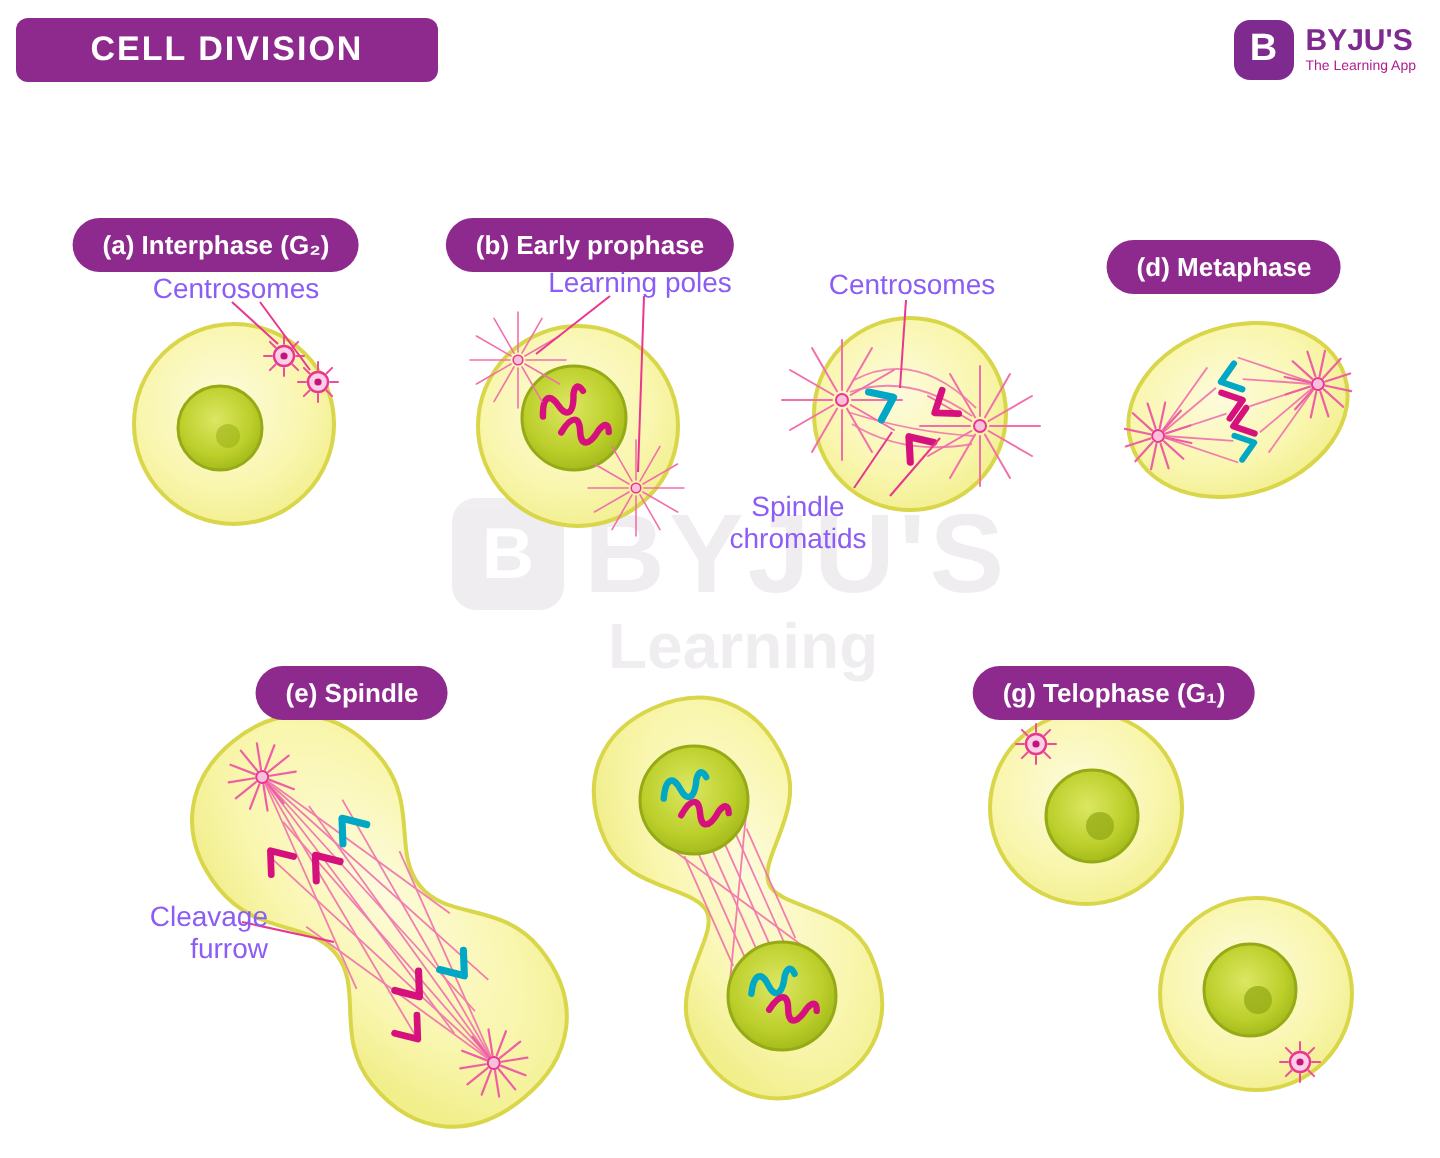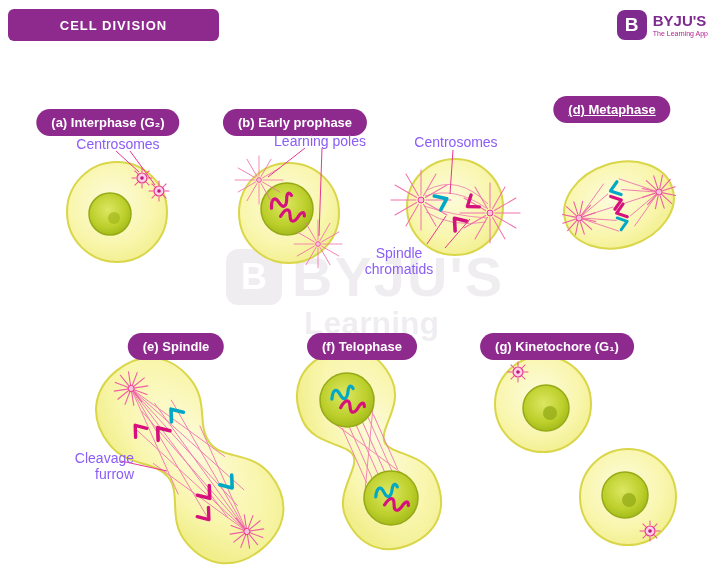--- a/index.html
+++ b/index.html
@@ -1,20 +1,20 @@
 <!DOCTYPE html>
 <html><head>
 <meta charset="utf-8">
 <style>
   html,body{margin:0;padding:0;background:#fff;}
   .page{position:relative;width:720px;height:579px;background:#ffffff;overflow:hidden;
         font-family:"Liberation Sans",sans-serif;}
   
   .banner{position:absolute;left:8px;top:9px;width:211px;height:32px;background:#8E2A8E;
-          border-radius:6px;color:#fff;font-weight:bold;font-size:13px;letter-spacing:1px;
+          border-radius:6px;color:#fff;font-weight:bold;font-size:17px;letter-spacing:1px;
           display:flex;align-items:center;justify-content:center;z-index:5;}
   .logo{position:absolute;right:12px;top:10px;display:flex;gap:6px;align-items:center;z-index:5;}
   .logo-box{width:30px;height:30px;background:#7E2A8E;border-radius:8px;color:#fff;font-weight:bold;
             font-size:19px;display:flex;align-items:center;justify-content:center;}
   .logo-text{display:flex;flex-direction:column;justify-content:center;}
   .logo-brand{color:#7E2A8E;font-weight:bold;font-size:15px;line-height:1;}
   .logo-tagline{color:#B01E8E;font-size:7px;margin-top:2px;}
   
   .watermark{position:absolute;left:226px;top:244px;opacity:0.08;color:#4A2B5E;font-weight:bold;z-index:1;}
   .wm-row{display:flex;align-items:center;gap:10px;}
@@ -248,24 +248,23 @@
       <path d="M322 148 L319 236"></path>
       <path d="M453 150 L450 194"></path>
       <path d="M427 244 L446 216"></path>
       <path d="M445 248 L470 219"></path>
       <path d="M121 461 L167 471"></path>
     </g>
   </svg>
 
   <div class="badge" style="left:108px;top:81px;">(a) Interphase (G₂)</div>
   <div class="badge" style="left:295px;top:81px;">(b) Early prophase</div>
-  <div class="badge" style="left:612px;top:68px;text-decoration:underline;">(d) Metaphase</div>
+  <div class="badge" style="left:612px;top:92px;">(d) Metaphase</div>
   <div class="badge" style="left:176px;top:305px;">(e) Spindle</div>
-  <div class="badge" style="left:362px;top:305px;">(f) Telophase</div>
-  <div class="badge" style="left:557px;top:305px;">(g) Kinetochore (G₁)</div>
+  <div class="badge" style="left:557px;top:305px;">(g) Telophase (G₁)</div>
 
   <div class="ann" style="left:118px;top:136px;">Centrosomes</div>
   <div class="ann" style="left:320px;top:133px;">Learning poles</div>
   <div class="ann" style="left:456px;top:134px;">Centrosomes</div>
   <div class="ann" style="left:399px;top:245px;width:80px;">Spindle chromatids</div>
   <div class="ann ann-left" style="left:64px;top:450px;width:70px;">Cleavage furrow</div>
 
 </div>
 
 </body></html>

